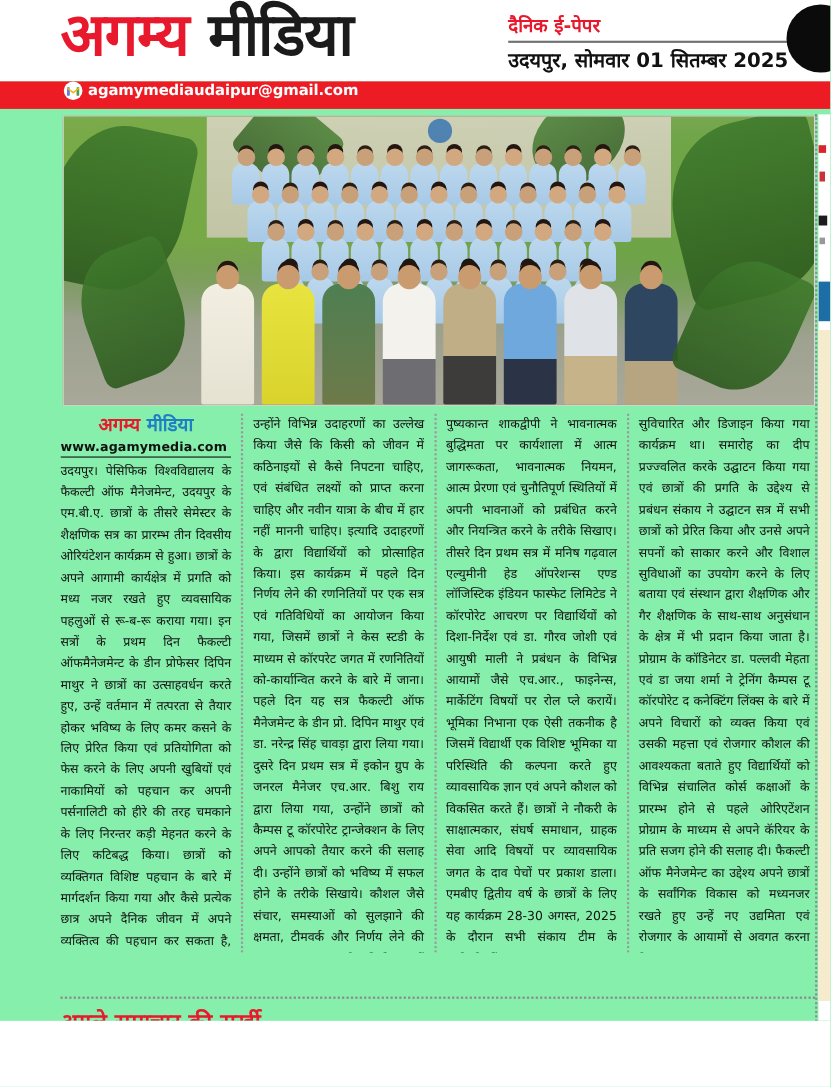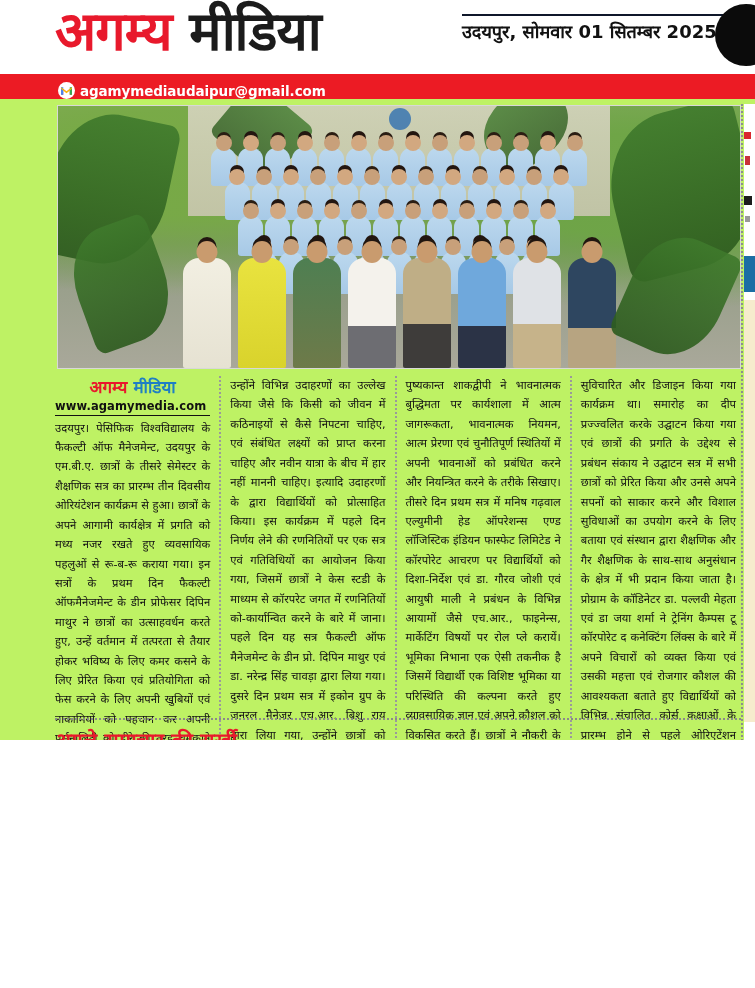--- a/index.html
+++ b/index.html
@@ -6,22 +6,22 @@
   html,body{margin:0;padding:0;}
   body{
     width:755px;height:988px;
     background:#ffffff;
     font-family:"Liberation Sans","DejaVu Sans",sans-serif;
     overflow:hidden;
     position:relative;
   }
   .page{
     position:relative;
-    width:755px;height:740px;
-    background:#bef264;
+    width:755px;height:928px;
+    background:#86efac;
     overflow:hidden;
   }
 
   
   .masthead{
     position:relative;
     height:72px;
     padding:2px 0 0 0;
     background:#fff;
   }
@@ -45,21 +45,21 @@
   }
   .mast-edition{
     color:#e8192c;
     font-size:17px;
     font-weight:bold;
     line-height:1.2;
     padding-bottom:3px;
     font-family:"DejaVu Sans","Liberation Sans",sans-serif;
   }
   .mast-date{
-    border-top:2px solid #0f172a;
+    border-top:2px solid #737373;
     padding-top:3px;
     color:#111;
     font-size:18px;
     font-weight:bold;
     white-space:nowrap;
     font-family:"DejaVu Sans","Liberation Sans",sans-serif;
   }
   .mast-orb{
     position:absolute;
     right:-22px; top:4px;
@@ -71,21 +71,21 @@
   
   .email-bar{
     position:relative;
     height:25px;
     background:#ec1b24;
     margin:0 0 0 0;
   }
   .email-inner{
     position:absolute;
     left:58px; top:0; bottom:0;
-    display:flex;align-items:flex-end;gap:5px;
+    display:flex;align-items:flex-start;gap:5px;
   }
   .gmail-icon{
     width:17px;height:17px;border-radius:50%;
     background:#fff;
     display:flex;align-items:center;justify-content:center;
     flex:none;
   }
   .gmail-icon svg{display:block;}
   .email-text{
     color:#fff;font-size:13.5px;font-weight:bold;
@@ -271,20 +271,21 @@
 
 <div class="page">
 
   <div class="masthead">
     <div class="mast-title">
       <span class="w1">अगम्य</span>
       <span class="w2">मीडिया</span>
     </div>
 
     <div class="mast-right">
+      <div class="mast-edition">दैनिक ई-पेपर</div>
       <div class="mast-date">उदयपुर, सोमवार 01 सितम्बर 2025</div>
     </div>
 
     <div class="mast-orb"></div>
   </div>
 
   <div class="email-bar">
     <div class="email-inner">
       <span class="gmail-icon">
         <svg width="13" height="10" viewBox="0 0 24 18" aria-hidden="true">

